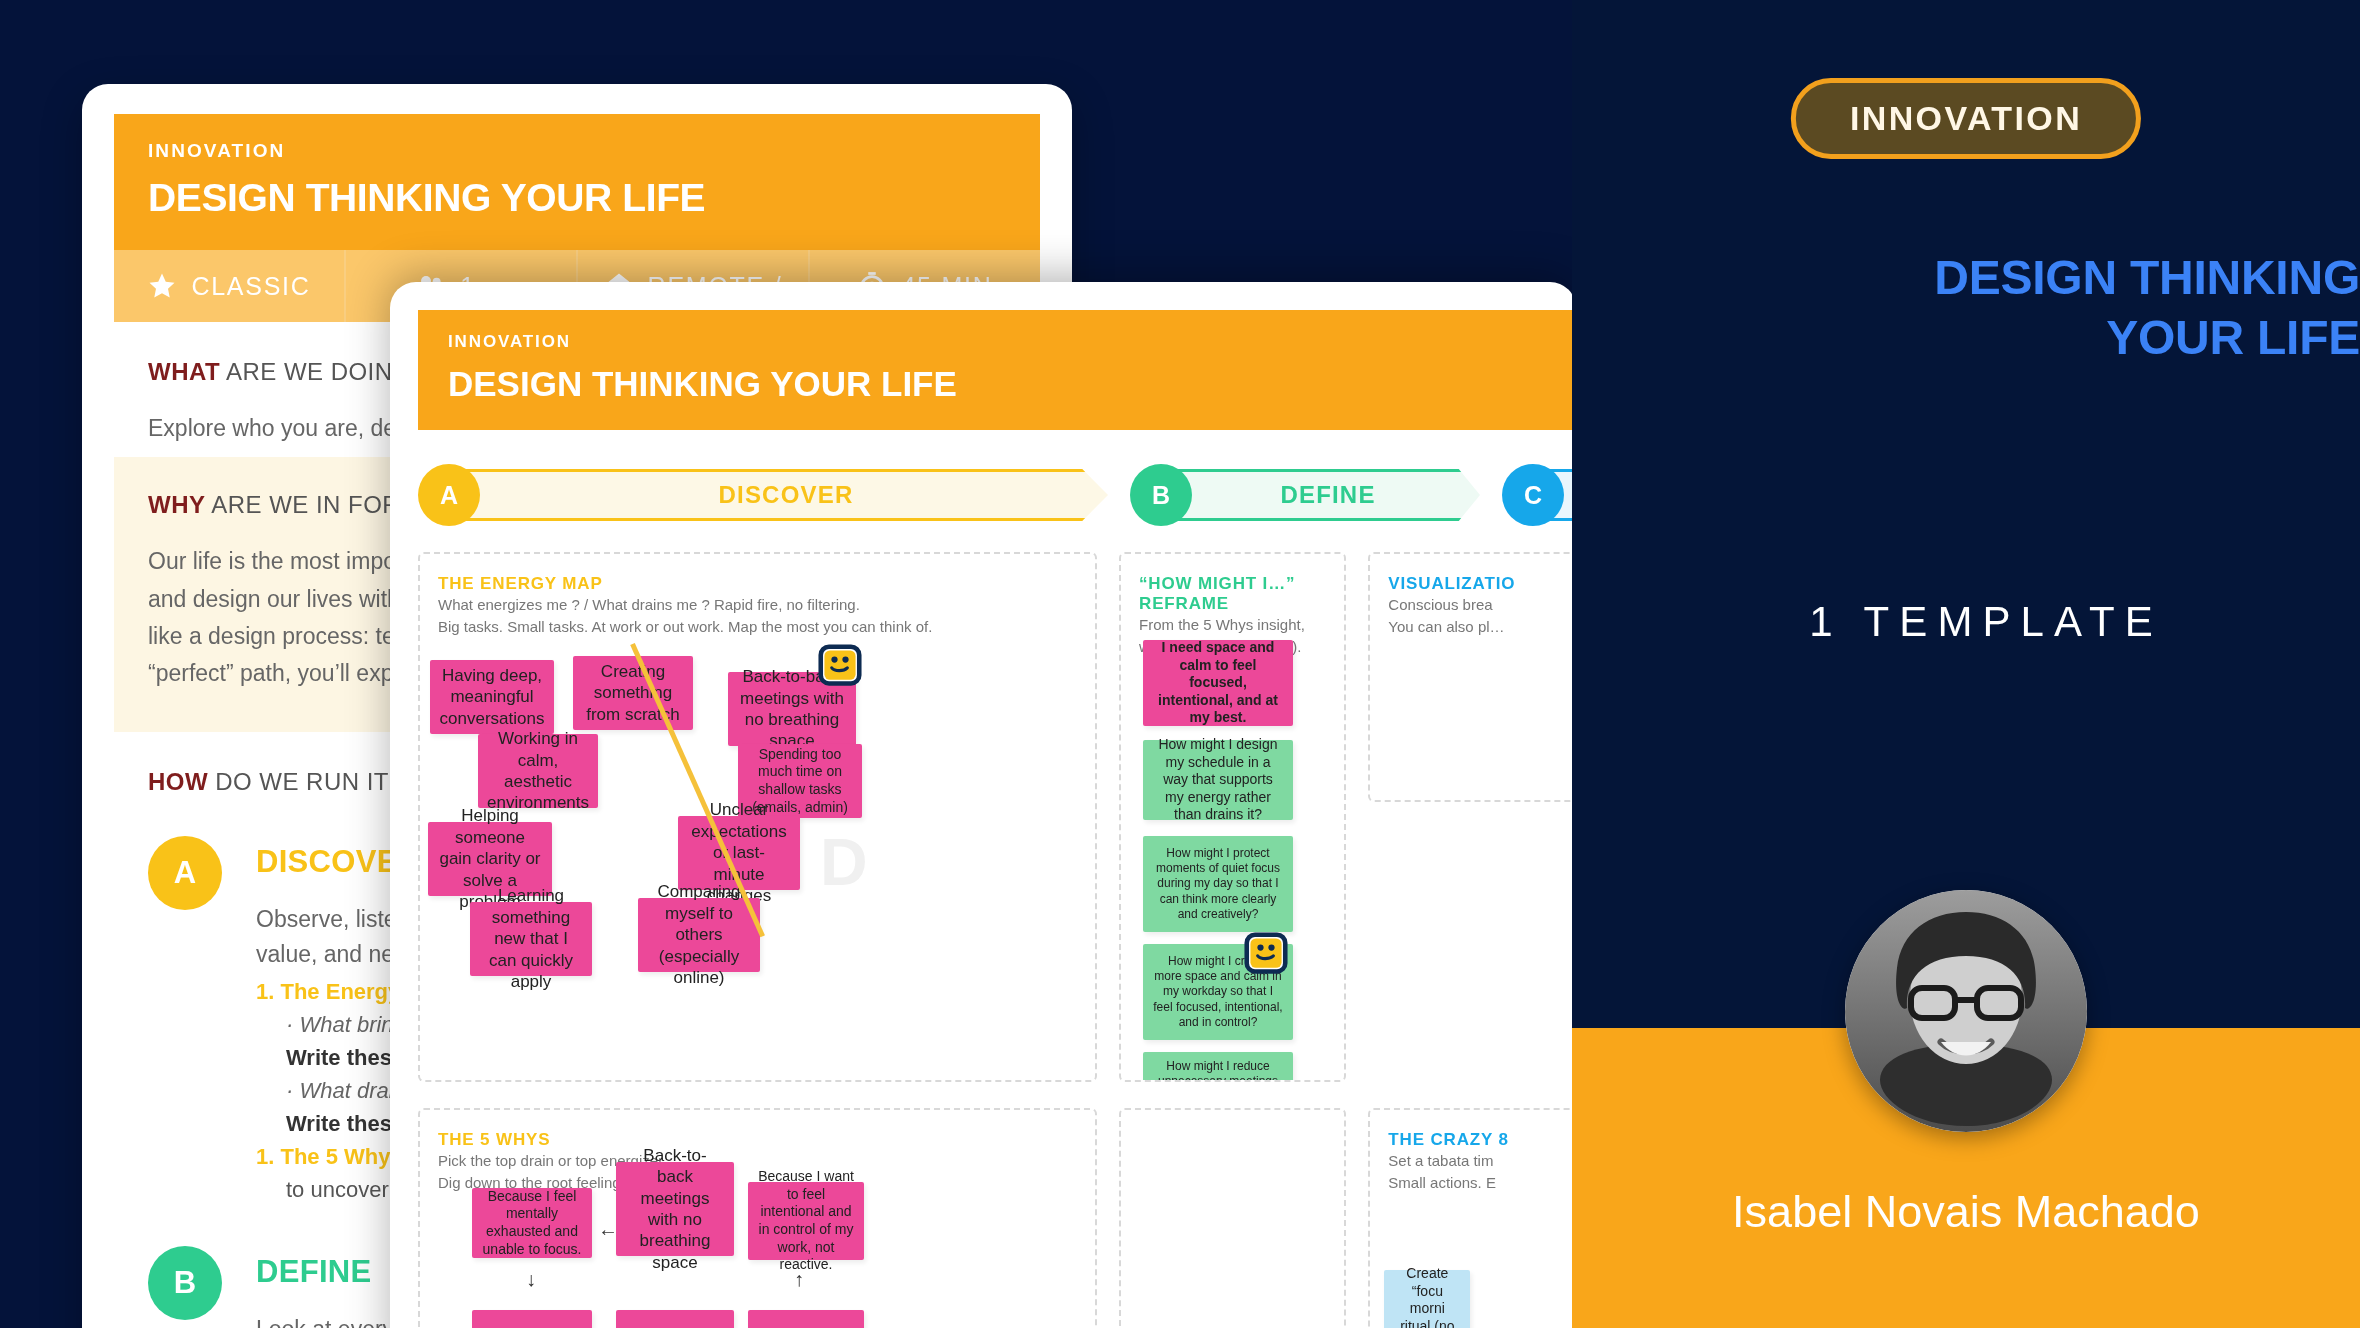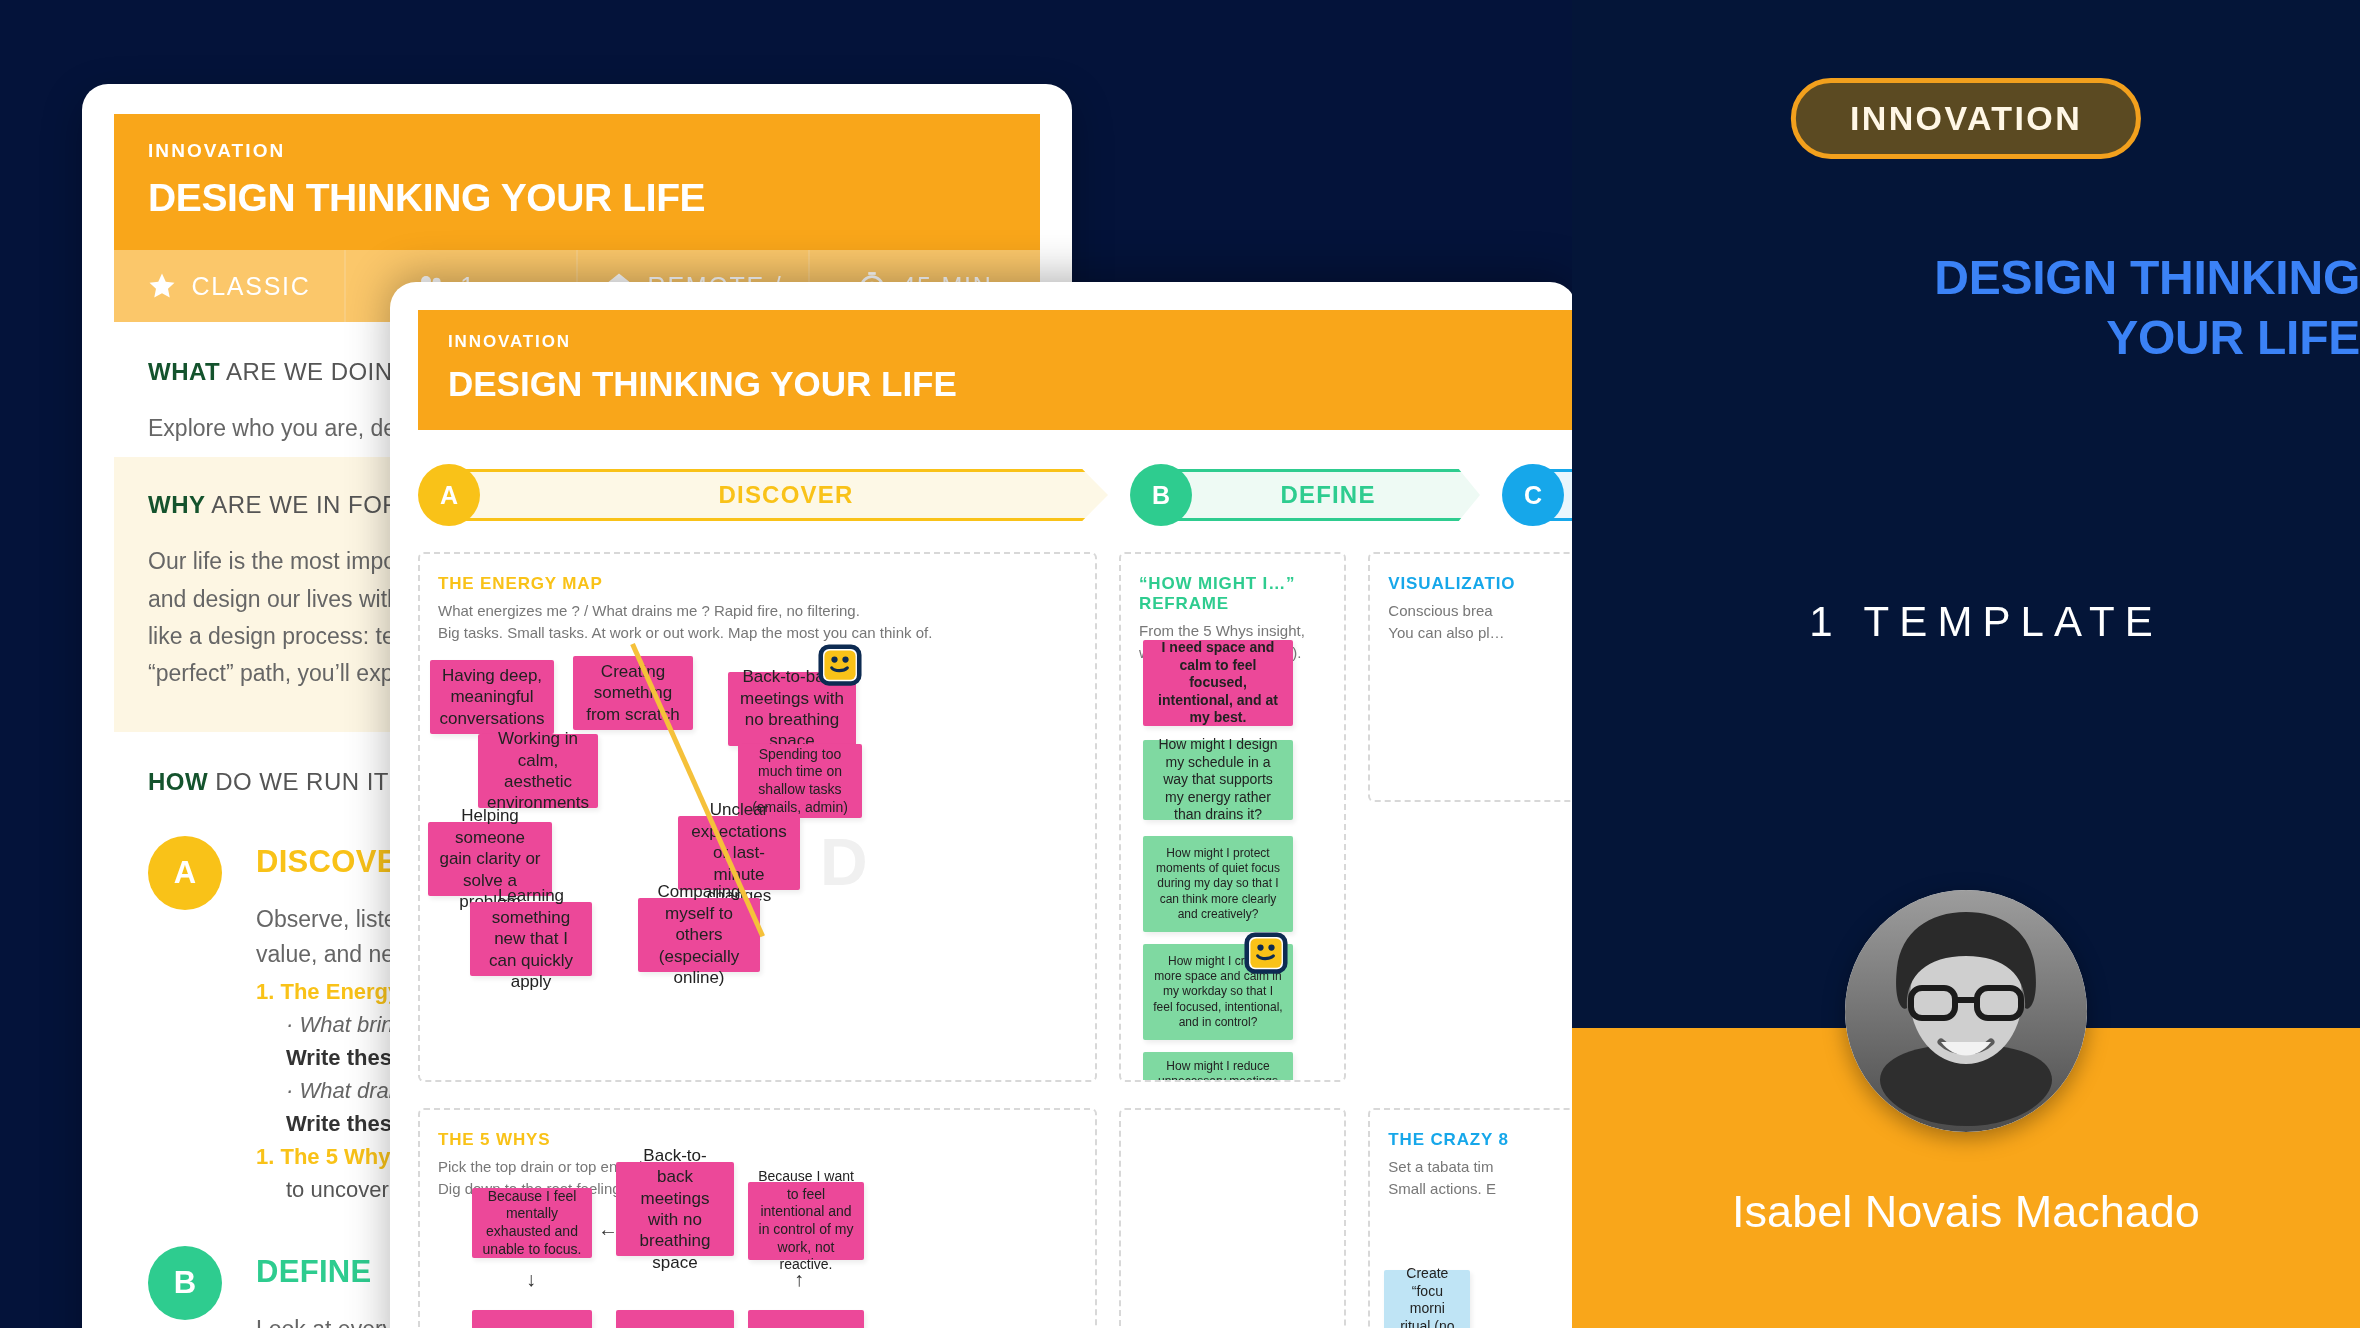--- a/index.html
+++ b/index.html
@@ -41,21 +41,21 @@
   .meta-cell {
     flex: 1; display: flex; align-items: center; justify-content: center; gap: 14px;
     border-right: 2px solid #f9ce81; color: #ffffff;
     font-size: 25px; letter-spacing: .07em;
   }
   .meta-cell:last-child { border-right: none; }
   .meta-ico { width: 30px; height: 30px; display: block; }
 
   .why-band { background: #fdf6e3; padding: 34px 34px 40px 34px; }
   .q-head { font-size: 24px; color: #555; letter-spacing: .02em; }
-  .q-head b { color: #14532d; margin-top: 40px; }
+  .q-head b { color: #7f1d1d; margin-top: 40px; }
   .q-body { font-size: 23px; color: #666; line-height: 1.62; margin-top: 24px; }
   .white-band { background: #fff; padding: 36px 34px 10px 34px; }
 
   .how-row { display: flex; gap: 34px; margin-top: 40px; }
   .how-badge {
     width: 74px; height: 74px; border-radius: 50%; flex: 0 0 74px;
     color: #fff; font-size: 31px; font-weight: bold;
     display: flex; align-items: center; justify-content: center;
   }
   .how-body { flex: 1; padding-top: 8px; }
@@ -93,21 +93,21 @@
     letter-spacing: .05em; position: relative;
   }
   .phase-arrow span { position: relative; z-index: 2; }
 
   .panel-row { display: flex; gap: 22px; margin-top: 26px; }
   .panel {
     border: 2px dashed #d8d8d8; border-radius: 6px; padding: 20px 18px;
     position: relative; background: #fff;
   }
   .panel-ttl { font-size: 17px; font-weight: bold; letter-spacing: .05em; }
-  .panel-sub { font-size: 15px; color: #777; line-height: 1.45; margin-top: 6px; }
+  .panel-sub { font-size: 15px; color: #777; line-height: 1.45; }
 
   .note {
     position: absolute; border-radius: 2px; padding: 10px;
     font-size: 17px; line-height: 1.26; text-align: center;
     display: flex; align-items: center; justify-content: center;
     box-shadow: 2px 3px 5px rgba(0,0,0,.07);
     color: #222;
   }
   .note.y { background: #ec4899; }
   .note.g { background: #7fd9a1; }

